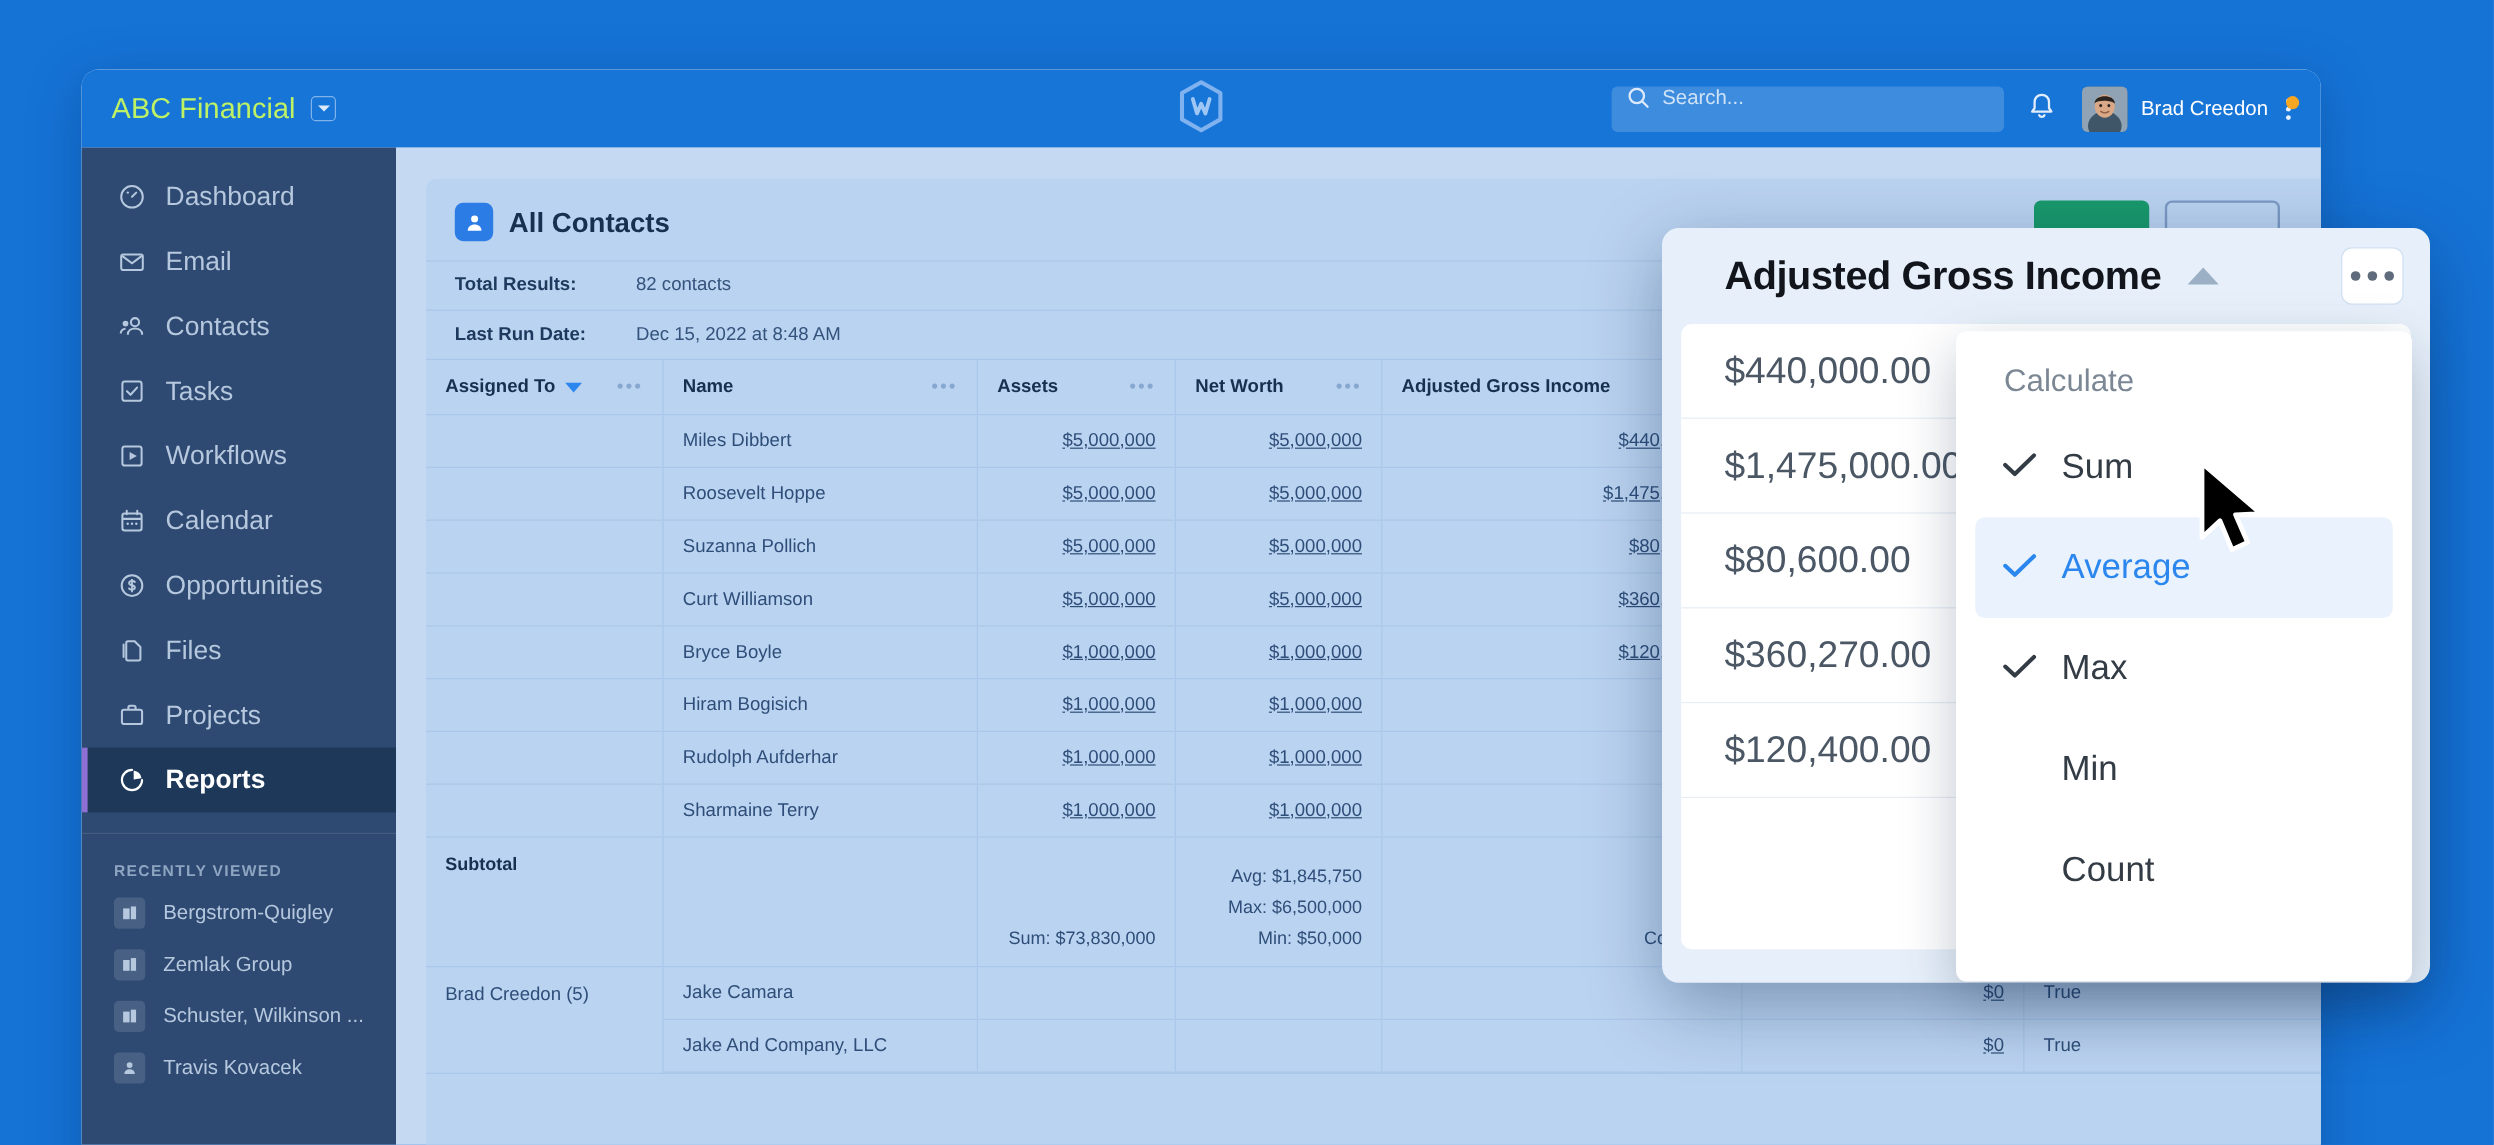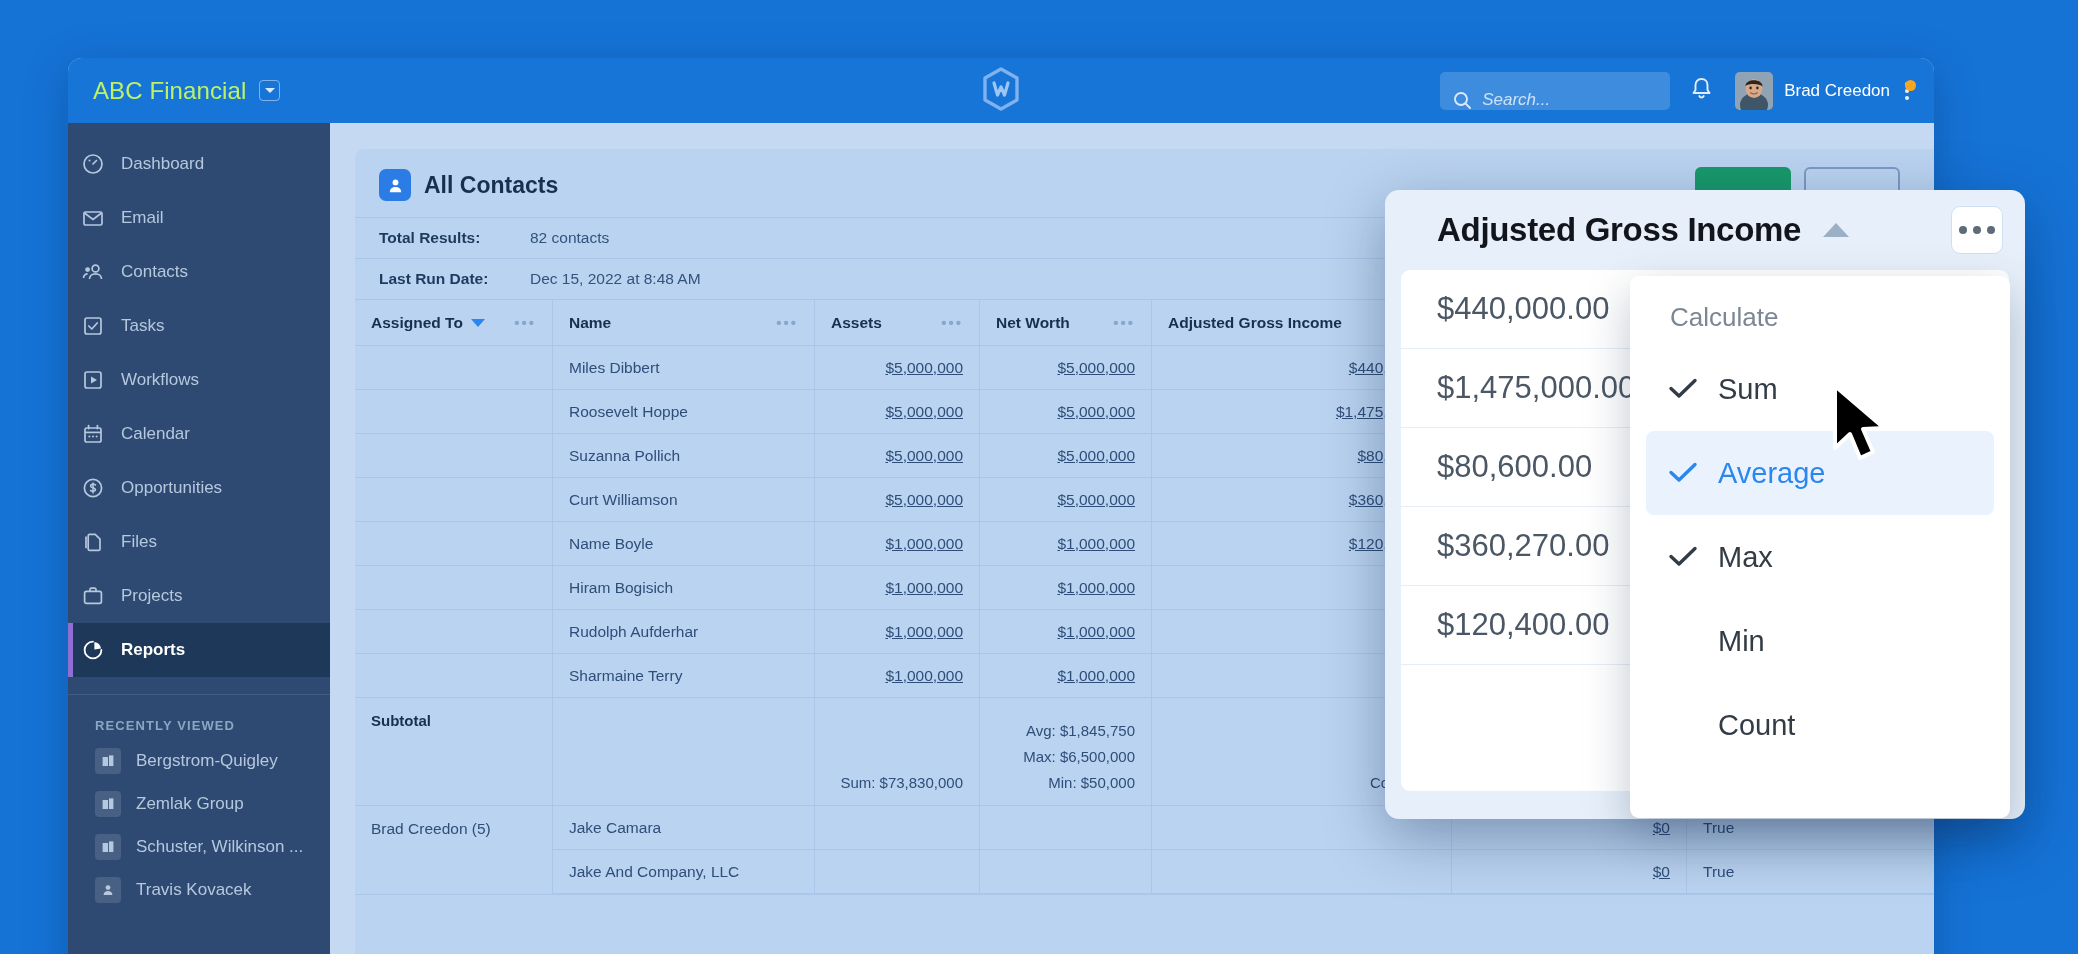--- a/index.html
+++ b/index.html
@@ -58,26 +58,25 @@
   #logo-hex {
     position: absolute; left: 50%; top: 50%;
     transform: translate(-50%,-50%);
   }
 
   #topbar-right {
     position: absolute; right: 18px; top: 0;
     height: 65px; display: flex; align-items: center; gap: 14px;
   }
   #search-box {
-    width: 230px; height: 38px;
+    width: 327px; height: 38px;
     background: rgba(255,255,255,.17);
     border-radius: 5px;
-    display: flex; align-items: flex-end; gap: 10px;
+    display: flex; align-items: flex-start; gap: 10px;
     padding: 0 13px;
-    font-style: italic;
   }
   #search-box .ph {
     color: rgba(255,255,255,.75); font-size: 17px;
   }
   .bell { padding: 0 6px; }
   #user-chip {
     display: flex; align-items: center; gap: 11px;
     margin-left: 2px; position: relative;
   }
   #avatar {
@@ -107,22 +106,22 @@
   #sidebar {
     width: 262px; background: #2d4straight;
     background: #2e4a72;
     flex-shrink: 0;
     padding-top: 14px;
     position: relative;
   }
   .nav-item {
     height: 54px;
     display: flex; align-items: center; gap: 17px;
-    padding-left: 14px;
-    color: #b6c8de; font-size: 17px;
+    padding-left: 31px;
+    color: #b6c8de; font-size: 22px;
     position: relative;
   }
   .nav-item .ico { width: 22px; height: 22px; display:flex; align-items:center; justify-content:center; flex-shrink: 0;}
   .nav-item.active {
     background: #1e3859; color: #ffffff; font-weight: bold;
   }
   .nav-item.active::before {
     content: ""; position: absolute; left: 0; top: 0; bottom: 0;
     width: 5px; background: #8e6fd4;
   }
@@ -651,21 +650,21 @@
               <div class="cell c-assigned"></div>
               <div class="cell c-name">Curt Williamson</div>
               <div class="cell num c-assets">$5,000,000</div>
               <div class="cell num c-net">$5,000,000</div>
               <div class="cell num c-agi">$360,270.00</div>
               <div class="cell num c-tax"></div>
               <div class="cell c-bool"></div>
             </div>
             <div class="grid-row">
               <div class="cell c-assigned"></div>
-              <div class="cell c-name">Name Boyle</div>
+              <div class="cell c-name">Bryce Boyle</div>
               <div class="cell num c-assets">$1,000,000</div>
               <div class="cell num c-net">$1,000,000</div>
               <div class="cell num c-agi">$120,400.00</div>
               <div class="cell num c-tax"></div>
               <div class="cell c-bool"></div>
             </div>
             <div class="grid-row">
               <div class="cell c-assigned"></div>
               <div class="cell c-name">Hiram Bogisich</div>
               <div class="cell num c-assets">$1,000,000</div>

